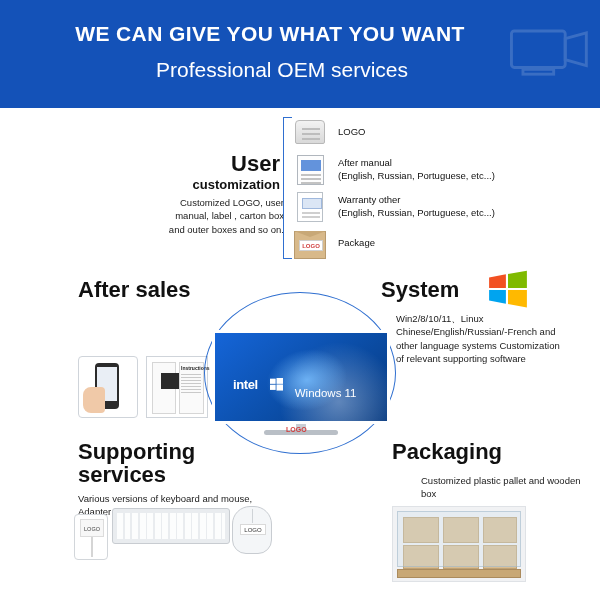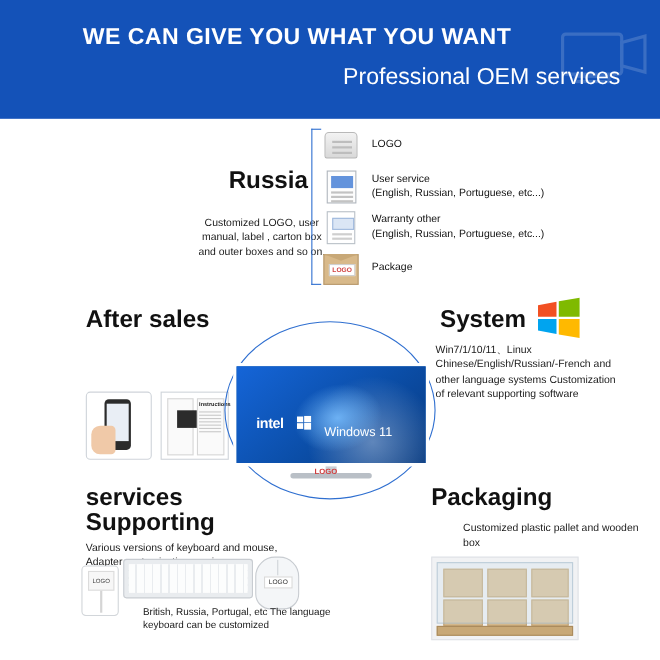--- a/index.html
+++ b/index.html
@@ -29,21 +29,21 @@
   }
   .banner-title {
     position: absolute; left: 0; top: 22px; width: 540px;
     text-align: center;
     color: #ffffff;
     font-size: 21px; font-weight: bold;
     letter-spacing: 0.4px;
   }
   .banner-sub {
     position: absolute; left: 0; top: 58px; width: 564px;
-    text-align: right;
+    text-align: center;
     color: #ffffff;
     font-size: 21px; font-weight: normal;
   }
 
   
   .h-big {
     font-size: 22px; font-weight: bold; color: #111111;
     line-height: 1.05;
   }
   .h-small {
@@ -55,22 +55,22 @@
   .cap-txt {
     font-size: 9px; color: #1a1a1a; line-height: 1.35;
   }
 
   
   .brand-block {
     position: absolute; left: 168px; top: 152px; width: 112px;
     text-align: right;
   }
   .brand-desc {
-    position: absolute; left: 180px; top: 196px; width: 116px;
-    text-align: center;
+    position: absolute; left: 168px; top: 196px; width: 116px;
+    text-align: right;
   }
   .brand-bracket {
     position: absolute; left: 283px; top: 117px;
     width: 9px; height: 142px;
     border-left: 1.5px solid #2f6fd0;
     border-top: 1.5px solid #2f6fd0;
     border-bottom: 1.5px solid #2f6fd0;
   }
   .brand-list {
     position: absolute; left: 292px; top: 114px; width: 300px;
@@ -194,21 +194,21 @@
     width: 20px; height: 1px; background: #c9c9c9;
     box-shadow: 0 3px 0 #c9c9c9, 0 6px 0 #c9c9c9, 0 9px 0 #c9c9c9,
                 0 12px 0 #c9c9c9, 0 15px 0 #c9c9c9, 0 18px 0 #c9c9c9;
   }
   .manual-img .mphoto {
     position: absolute; left: 8px; top: 10px;
     width: 18px; height: 16px; background: #2b2b2b;
   }
 
   
-  .system-title { position: absolute; left: 400px; top: 278px; }
+  .system-title { position: absolute; left: 381px; top: 278px; }
   .system-desc  { position: absolute; left: 396px; top: 312px; width: 168px; }
   .win-logo { position: absolute; left: 487px; top: 268px; width: 42px; height: 42px; }
 
   
   .oval {
     position: absolute; left: 204px; top: 292px;
     width: 192px; height: 162px;
     border: 1.5px solid #2f6fd0;
     border-radius: 50%;
   }
@@ -338,21 +338,22 @@
     <svg class="watermark" viewBox="0 0 100 100">
       <rect x="14" y="26" width="56" height="38" rx="3" fill="none" stroke="#ffffff" stroke-width="3"></rect>
       <rect x="26" y="66" width="32" height="5" fill="none" stroke="#ffffff" stroke-width="3"></rect>
       <path d="M70 34 L92 28 L92 62 L70 56 Z" fill="none" stroke="#ffffff" stroke-width="3"></path>
     </svg>
     <div class="banner-title">WE CAN GIVE YOU WHAT YOU WANT</div>
     <div class="banner-sub">Professional OEM services</div>
   </div>
 
   <div class="brand-block">
-    <div class="h-big">Russia</div>
+    <div class="h-big">User</div>
+    <div class="h-small" style="margin-top:2px;">customization</div>
   </div>
   <div class="brand-desc body-txt">Customized LOGO, user manual, label , carton box and outer boxes and so on.</div>
 
   <div class="brand-bracket"></div>
 
   <div class="brand-list">
 
     <div class="brand-row">
       <div class="brand-thumb">
         <div class="thumb-logo"></div>
@@ -360,21 +361,21 @@
       <div class="brand-row-text">
         <div>LOGO</div>
       </div>
     </div>
 
     <div class="brand-row">
       <div class="brand-thumb">
         <div class="thumb-manual"></div>
       </div>
       <div class="brand-row-text">
-        <div>User service</div>
+        <div>After manual</div>
         <div>(English, Russian, Portuguese, etc...)</div>
       </div>
     </div>
 
     <div class="brand-row">
       <div class="brand-thumb">
         <div class="thumb-warranty"></div>
       </div>
       <div class="brand-row-text">
         <div>Warranty other</div>
@@ -404,21 +405,21 @@
   <div class="manual-img">
     <div class="mpage">
         <div class="mphoto"></div>
       </div>
     <div class="mpage2"></div>
     <div class="mtitle">Instructions</div>
     <div class="mline"></div>
   </div>
 
   <div class="system-title h-big">System</div>
-  <div class="system-desc body-txt">Win7/1/10/11、Linux Chinese/English/Russian/-French and other language systems Customization of relevant supporting software</div>
+  <div class="system-desc body-txt">Win2/8/10/11、Linux Chinese/English/Russian/-French and other language systems Customization of relevant supporting software</div>
   <svg class="win-logo" viewBox="0 0 40 40">
     <path d="M2 9 L18 6 L18 19 L2 19 Z" fill="#f25022"></path>
     <path d="M20 5.6 L38 2.5 L38 19 L20 19 Z" fill="#7fba00"></path>
     <path d="M2 21 L18 21 L18 34 L2 31 Z" fill="#00a4ef"></path>
     <path d="M20 21 L38 21 L38 37.5 L20 34.4 Z" fill="#ffb900"></path>
   </svg>
 
   <div class="oval"></div>
   <div class="monitor">
     <div class="screen">
@@ -434,36 +435,35 @@
         </svg>
         <span class="win11-txt">Windows 11</span>
       </div>
     </div>
     <div class="stand-neck"></div>
     <div class="stand-base"></div>
     <div class="logo-tag">LOGO</div>
   </div>
 
   <div class="support-title">
+    <div class="h-big">Supporting</div>
     <div class="h-big">services</div>
-    <div class="h-big">Supporting</div>
   </div>
   <div class="support-desc body-txt">Various versions of keyboard and mouse, Adapter customization service.</div>
 
   <div class="adapter-img">
     <div class="blk">LOGO</div>
     <div class="cord"></div>
   </div>
   <div class="kbd-img">
     <div class="keys"></div>
   </div>
   <div class="mouse-img">
     <div class="mlogo">LOGO</div>
   </div>
-  <div class="support-langs cap-txt">British, Russia, Portugal, etc The language keyboard can be customized</div>
 
   <div class="pack-title h-big">Packaging</div>
   <div class="pack-desc body-txt">Customized plastic pallet and wooden box</div>
   <div class="pallet">
     <div class="carton" style="left:10px; top:10px; width:36px; height:26px;"></div>
     <div class="carton" style="left:50px; top:10px; width:36px; height:26px;"></div>
     <div class="carton" style="left:90px; top:10px; width:34px; height:26px;"></div>
     <div class="carton" style="left:10px; top:38px; width:36px; height:24px;"></div>
     <div class="carton" style="left:50px; top:38px; width:36px; height:24px;"></div>
     <div class="carton" style="left:90px; top:38px; width:34px; height:24px;"></div>

